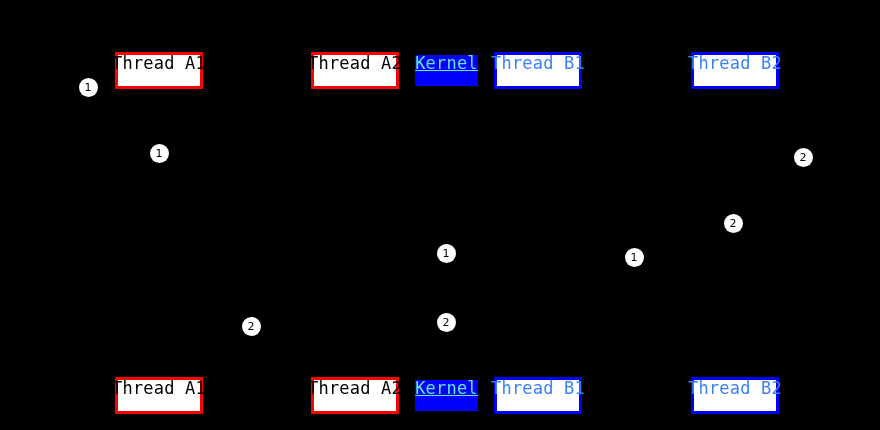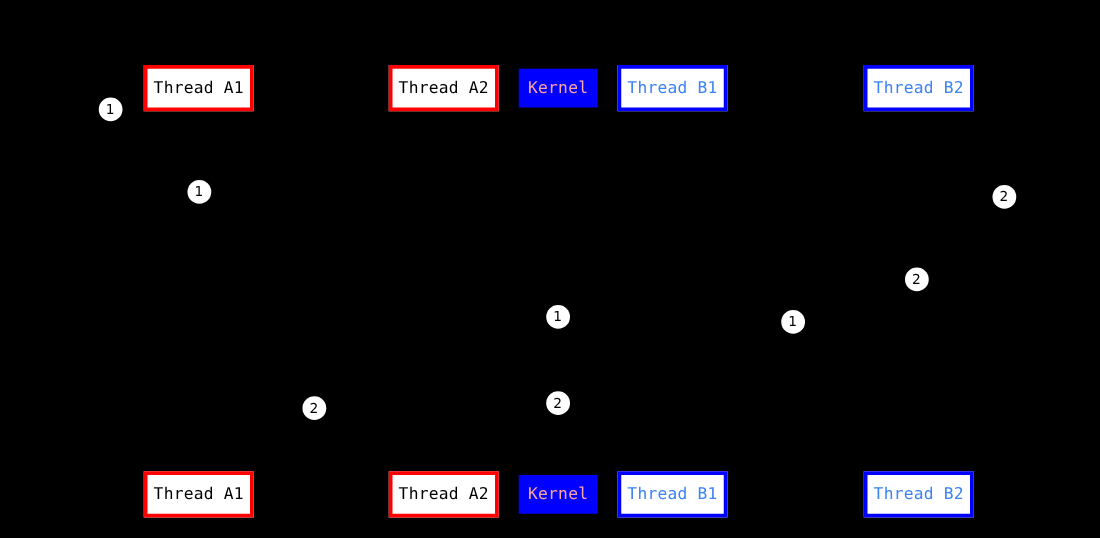--- a/index.html
+++ b/index.html
@@ -24,44 +24,45 @@
     height: 430px;
     background: #000000;
   }
 
   
   .participant-box {
     position: absolute;
     box-sizing: border-box;
     background: #ffffff;
     display: flex;
-    align-items: center;
+    align-items: flex-start;
     justify-content: center;
     font-family: "DejaVu Sans Mono", "Liberation Mono", monospace;
-    font-size: 13px;
+    font-size: 17px;
     line-height: 1;
     letter-spacing: 0.2px;
     color: #000000;
     white-space: nowrap;
     user-select: none;
   }
   .participant-box.red {
     border: 3px solid #ff0000;
     color: #000000;
     background: #ffffff;
   }
   .participant-box.blue {
     border: 3px solid #0000ff;
     color: #3b82f6;
     background: #ffffff;
   }
   .participant-box.filled-blue {
     border: 0 solid #0000ff;
     background: #0000ff;
-    color: #fca5a5;
+    color: #5eead4;
+    text-decoration: underline;
   }
 
   
   .lifeline {
     position: absolute;
     width: 1px;
     background: repeating-linear-gradient(
       to bottom,
       #000000 0px, #000000 5px,
       transparent 5px, transparent 10px

